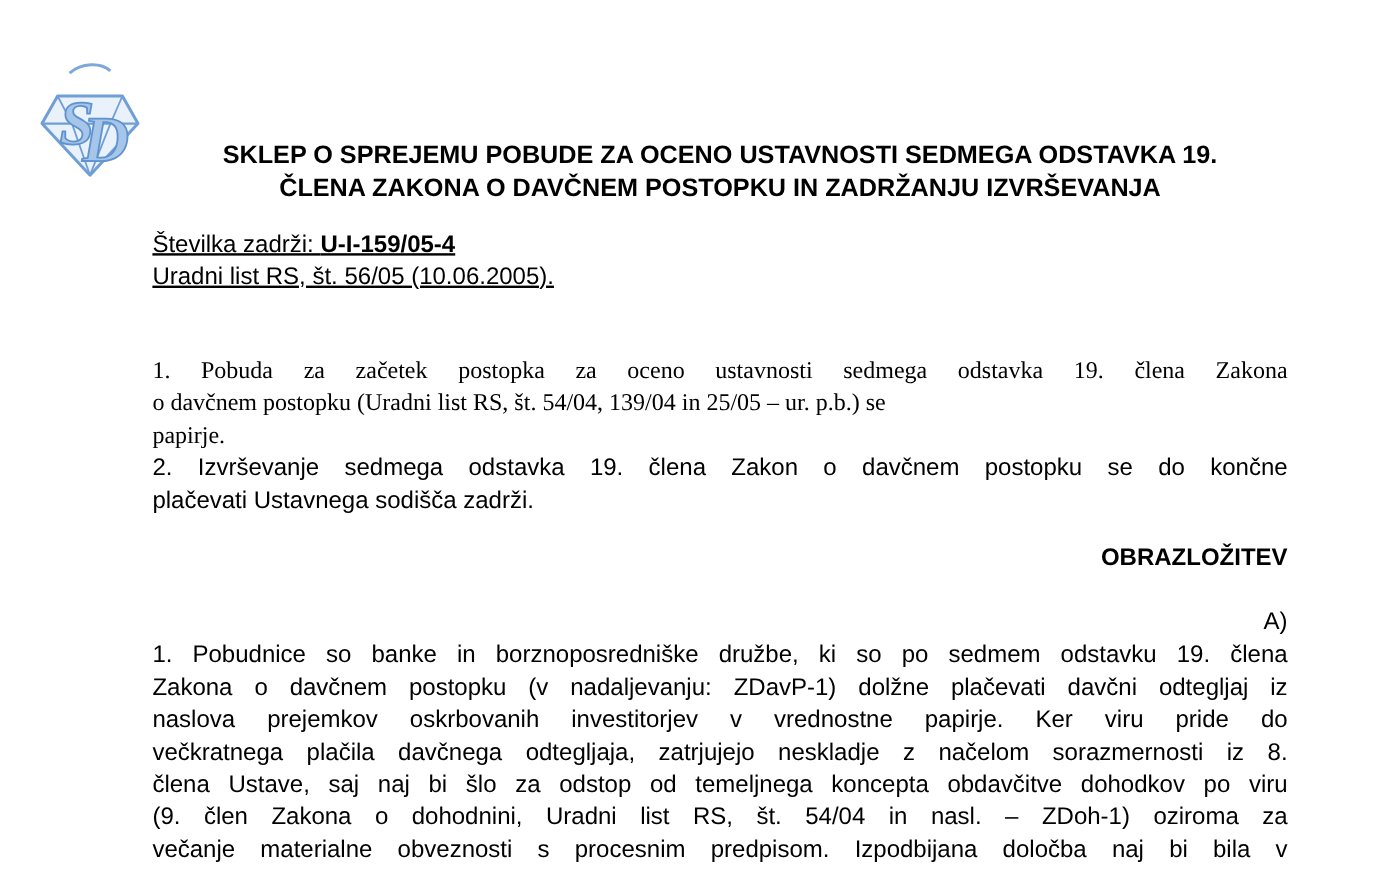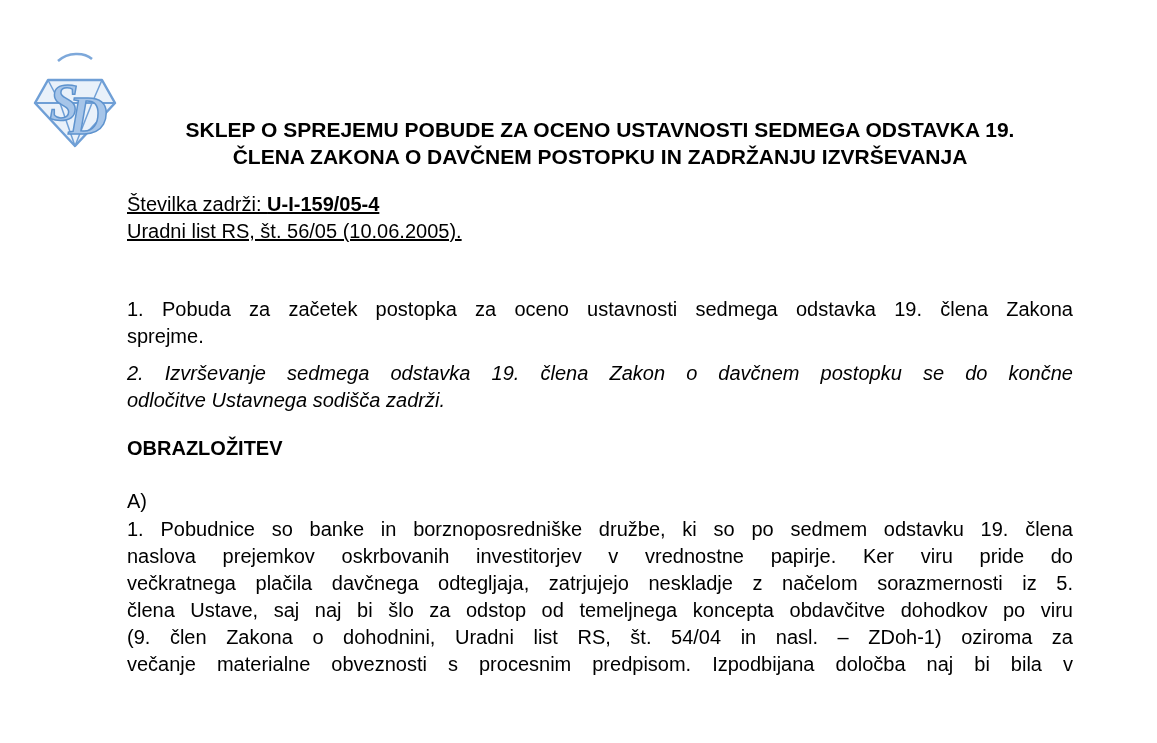--- a/index.html
+++ b/index.html
@@ -32,40 +32,40 @@
   .line {
     font-size: 20px;
     line-height: 27px;
     white-space: normal;
   }
   .just {
     text-align: justify;
     text-align-last: justify;
   }
   .center {
-    text-align: left;
+    text-align: right;
   }
   .bold {
     font-weight: bold;
     margin-top: 41px;
   }
   .title {
     font-size: 21px;
     font-weight: bold;
     line-height: 27px;
     text-align: center;
     margin-top: 116px;
   }
   .underline {
     text-decoration: underline;
   }
   .case-line   { margin-top: 21px; }
   .gazette-line{ }
-  .para-1      { margin-top: 51px; }
-  .para-2      { margin-top: 10px; font-style: italic; }
+  .para-1      { margin-top: 51px; font-family: Liberation Serif, serif; }
+  .para-2      { margin-top: 0; }
   .obraz       { margin-top: 21px; }
   .sec-a       { margin-top: 26px; }
   .para-a      { margin-top: 1px; }
 </style>
 </head>
 <body>
 
 <svg class="logo" viewBox="0 0 90 105" aria-hidden="true">
 
   <path d="M28,11 C38,2 54,2 62,9" fill="none" stroke="#6f9fd6" stroke-width="2.5" opacity="0.9"></path>
@@ -94,34 +94,36 @@
   <div class="line case-line">
     <span class="underline"><span>Številka zadrži: </span><span class="bold">U-I-159/05-4</span></span>
   </div>
 
   <div class="line gazette-line">
     <span class="underline">Uradni list RS, št. 56/05 (10.06.2005).</span>
   </div>
 
   <div class="para-1">
     <div class="line just">1. Pobuda za začetek postopka za oceno ustavnosti sedmega odstavka 19. člena Zakona</div>
-    <div class="line">sprejme.</div>
+    <div class="line">o davčnem postopku (Uradni list RS, št. 54/04, 139/04 in 25/05 – ur. p.b.) se</div>
+    <div class="line">papirje.</div>
   </div>
 
   <div class="para-2">
     <div class="line just">2. Izvrševanje sedmega odstavka 19. člena Zakon o davčnem postopku se do končne</div>
-    <div class="line">odločitve Ustavnega sodišča zadrži.</div>
+    <div class="line">plačevati Ustavnega sodišča zadrži.</div>
   </div>
 
   <div class="line center bold obraz">OBRAZLOŽITEV</div>
 
   <div class="line center sec-a">A)</div>
 
   <div class="para-a">
     <div class="line just">1. Pobudnice so banke in borznoposredniške družbe, ki so po sedmem odstavku 19. člena</div>
+    <div class="line just">Zakona o davčnem postopku (v nadaljevanju: ZDavP-1) dolžne plačevati davčni odtegljaj iz</div>
     <div class="line just">naslova prejemkov oskrbovanih investitorjev v vrednostne papirje. Ker viru pride do</div>
-    <div class="line just">večkratnega plačila davčnega odtegljaja, zatrjujejo neskladje z načelom sorazmernosti iz 5.</div>
+    <div class="line just">večkratnega plačila davčnega odtegljaja, zatrjujejo neskladje z načelom sorazmernosti iz 8.</div>
     <div class="line just">člena Ustave, saj naj bi šlo za odstop od temeljnega koncepta obdavčitve dohodkov po viru</div>
     <div class="line just">(9. člen Zakona o dohodnini, Uradni list RS, št. 54/04 in nasl. – ZDoh-1) oziroma za</div>
     <div class="line just">večanje materialne obveznosti s procesnim predpisom. Izpodbijana določba naj bi bila v</div>
   </div>
 
 </div>
 
 </body></html>

